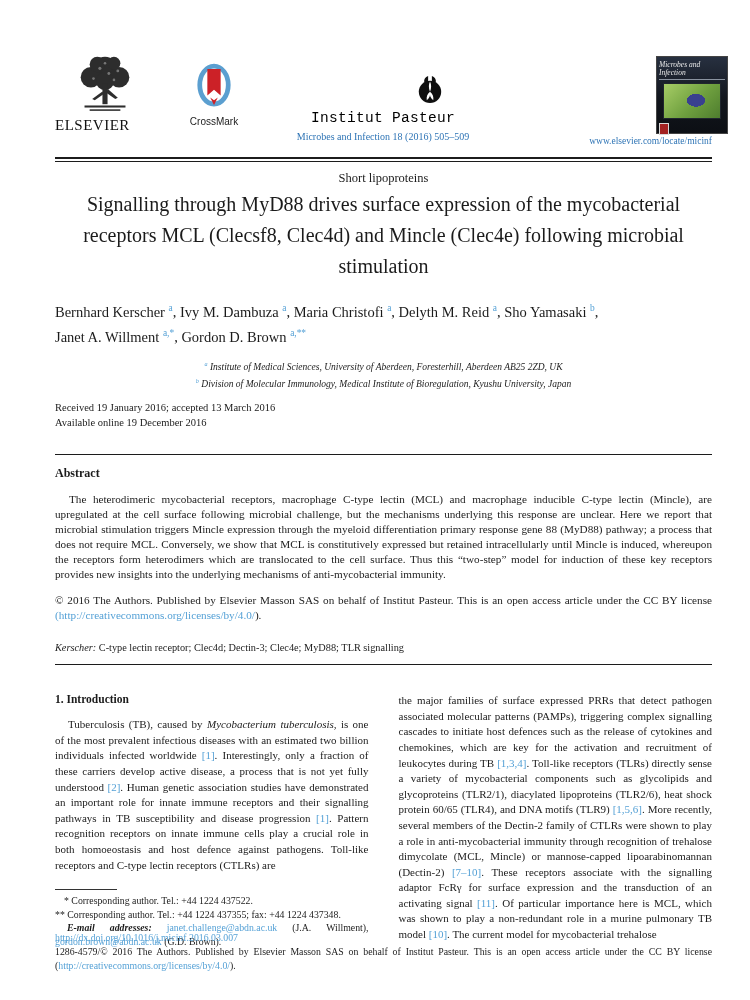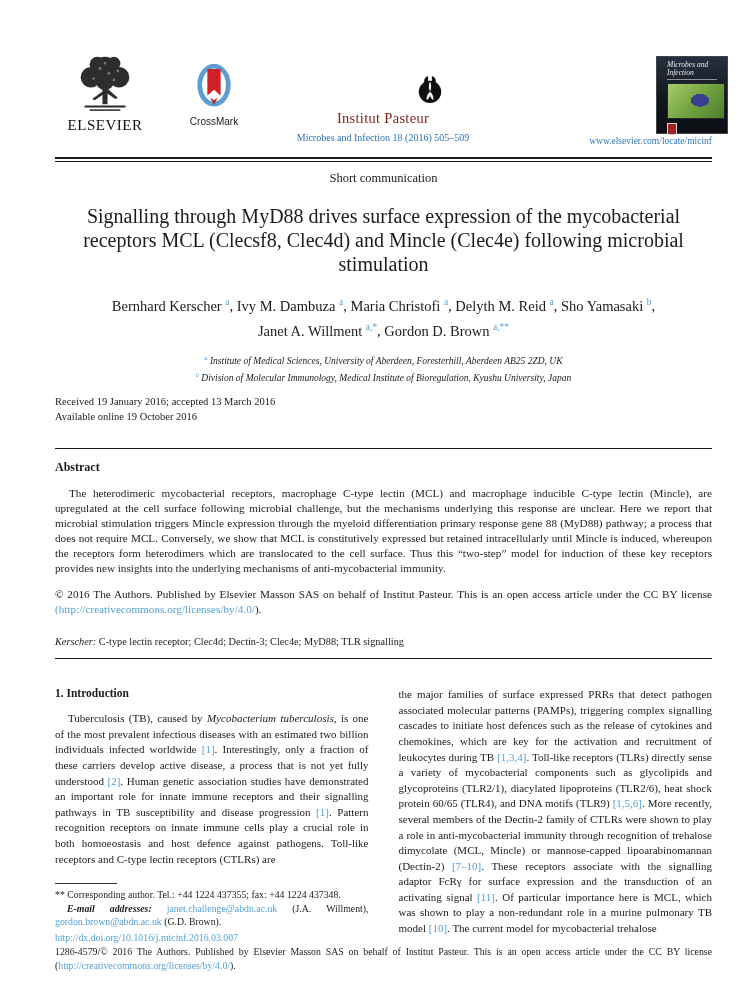--- a/index.html
+++ b/index.html
@@ -9,47 +9,47 @@
   }
   html,body{margin:0;padding:0;background:#fff;}
   .page{
     position:relative;width:750px;height:1000px;background:#fff;
     font-family:"Liberation Serif", serif;color:var(--ink);overflow:hidden;
   }
   .content{position:absolute;left:55px;top:55px;width:657px;}
 
   
   .hdr{position:relative;height:100px;}
-  .elsevier{position:absolute;left:0;top:-2px;width:100px;text-align:center;}
+  .elsevier{position:absolute;left:0;top:-2px;width:100px;}
   .elsevier svg{display:block;margin:0 auto;}
   .elsevier-word{font-size:15px;letter-spacing:0.5px;margin-top:0px;color:#111;}
   .crossmark{position:absolute;left:126px;top:6px;width:66px;text-align:center;}
   .crossmark-word{font-family:"Liberation Sans",sans-serif;font-size:10px;color:#222;margin-top:1px;}
   .pasteur{position:absolute;left:178px;top:20px;width:300px;text-align:center;}
   .pasteur-glyph{position:relative;left:47px;display:inline-block;}
-  .pasteur-word{font-family:Liberation Serif, serif;font-size:14.5px;color:#7f1d1d;margin-top:1px;letter-spacing:0.3px;}
+  .pasteur-word{font-family:Liberation Mono, monospace;font-size:14.5px;color:#000000;margin-top:1px;letter-spacing:0.3px;}
   .journal-line{font-size:10px;color:var(--blue);margin-top:5px;}
   .cover{position:absolute;left:601px;top:1px;width:72px;height:78px;
     background:linear-gradient(#273040 0%,#12161d 55%,#0c0f14 100%);
-    border:1px solid #444;box-sizing:border-box;padding:4px 10px;}
+    border:1px solid #444;box-sizing:border-box;padding:4px 2px;}
   .cover-title{font-size:7.5px;line-height:8px;color:#e9e9e9;font-style:italic;}
   .cover-rule{height:1px;background:#8a93a0;margin:2px 0 3px 0;}
   .cover-img{width:56px;height:34px;margin:1px auto 0 auto;
     background:
       radial-gradient(ellipse 13px 9px at 57% 48%, #39408f 0%, #39408f 70%, rgba(0,0,0,0) 71%),
       linear-gradient(135deg,#a7cd66 0%,#6fa03f 55%,#4e7d2e 100%);
     border:1px solid #20262e;}
   .cover-logo{width:8px;height:10px;background:#a32222;margin-top:4px;border:1px solid #d9d9d9;}
   .site-url{position:absolute;right:0;top:81px;font-size:9.5px;color:var(--blue);}
   .rule2{margin-top:2px;height:2px;border-top:2.5px solid #1c1c1c;border-bottom:1px solid #1c1c1c;}
 
   
   .arttype{text-align:center;font-size:12.5px;margin-top:9px;}
-  .title{text-align:center;font-size:20px;line-height:24px;margin:18px auto 0 auto;width:645px;}
-  .authors{text-align:center;font-size:14.5px;line-height:21px;margin-top:16px;}
+  .title{text-align:center;font-size:20px;line-height:31px;margin:3px auto 0 auto;width:645px;}
+  .authors{text-align:left;font-size:14.5px;line-height:21px;margin-top:16px;}
   .affils{text-align:center;font-style:italic;font-size:9.5px;line-height:14px;margin-top:9px;}
   .dates{text-align:left;font-size:10.5px;line-height:15px;margin-top:9px;}
   .rule1{margin-top:24px;border-top:1.5px solid #1c1c1c;}
   .abs-h{font-size:12px;font-weight:bold;margin-top:11px;}
   .abs-p{font-size:11.2px;line-height:15px;text-align:justify;margin-top:11px;text-indent:14px;}
   .abs-cc{font-size:11.2px;line-height:15px;text-align:justify;margin-top:0;}
   .keywords{font-size:10.3px;margin-top:19px;}
   .rule1b{margin-top:11px;border-top:1.5px solid #1c1c1c;}
 
   
@@ -145,54 +145,55 @@
         <div class="cover-rule"></div>
         <div class="cover-img"></div>
         <div class="cover-logo"></div>
       </div>
 
       <div class="site-url">www.elsevier.com/locate/micinf</div>
     </div>
 
     <div class="rule2"></div>
 
-    <div class="arttype">Short communication</div>
+    <div class="arttype">Short lipoproteins</div>
     <h1 class="title" style="font-weight:normal;">Signalling through MyD88 drives surface expression of the mycobacterial receptors MCL (Clecsf8, Clec4d) and Mincle (Clec4e) following microbial stimulation</h1>
 
     <div class="authors">
       <div><span>Bernhard Kerscher </span><span class="sup">a</span><span>, Ivy M. Dambuza </span><span class="sup">a</span><span>, Maria Christofi </span><span class="sup">a</span><span>, Delyth M. Reid </span><span class="sup">a</span><span>, Sho Yamasaki </span><span class="sup">b</span><span>,</span></div>
       <div><span>Janet A. Willment </span><span class="sup">a,*</span><span>, Gordon D. Brown </span><span class="sup">a,**</span></div>
     </div>
 
     <div class="affils">
       <div><span class="sup">a</span><span> Institute of Medical Sciences, University of Aberdeen, Foresterhill, Aberdeen AB25 2ZD, UK</span></div>
       <div><span class="sup">b</span><span> Division of Molecular Immunology, Medical Institute of Bioregulation, Kyushu University, Japan</span></div>
     </div>
 
     <div class="dates">
       <div>Received 19 January 2016; accepted 13 March 2016</div>
-      <div>Available online 19 October 2016</div>
+      <div>Available online 19 December 2016</div>
     </div>
 
     <div class="rule1"></div>
 
     <div class="abs-h">Abstract</div>
     <p class="abs-p">The heterodimeric mycobacterial receptors, macrophage C-type lectin (MCL) and macrophage inducible C-type lectin (Mincle), are upregulated at the cell surface following microbial challenge, but the mechanisms underlying this response are unclear. Here we report that microbial stimulation triggers Mincle expression through the myeloid differentiation primary response gene 88 (MyD88) pathway; a process that does not require MCL. Conversely, we show that MCL is constitutively expressed but retained intracellularly until Mincle is induced, whereupon the receptors form heterodimers which are translocated to the cell surface. Thus this “two-step” model for induction of these key receptors provides new insights into the underlying mechanisms of anti-mycobacterial immunity.</p>
     <p class="abs-cc"><span>© 2016 The Authors. Published by Elsevier Masson SAS on behalf of Institut Pasteur. This is an open access article under the CC BY license </span><span class="lk">(http://creativecommons.org/licenses/by/4.0/</span><span>).</span></p>
     <div class="keywords"><span class="it">Kerscher:</span><span> C-type lectin receptor; Clec4d; Dectin-3; Clec4e; MyD88; TLR signalling</span></div>
 
     <div class="rule1b"></div>
 
     <div class="cols">
       <div class="col">
         <div class="sec-h">1. Introduction</div>
         <p class="body-p indent"><span>Tuberculosis (TB), caused by </span><span class="it">Mycobacterium tuberculosis</span><span>, is one of the most prevalent infectious diseases with an estimated two billion individuals infected worldwide </span><span class="c">[1]</span><span>. Interestingly, only a fraction of these carriers develop active disease, a process that is not yet fully understood </span><span class="c">[2]</span><span>. Human genetic association studies have demonstrated an important role for innate immune receptors and their signalling pathways in TB susceptibility and disease progression </span><span class="c">[1]</span><span>. Pattern recognition receptors on innate immune cells play a crucial role in both homoeostasis and host defence against pathogens. Toll-like receptors and C-type lectin receptors (CTLRs) are</span></p>
 
         <div class="fnblock">
           <div class="fnrule"></div>
+          <div class="fn fn1">* Corresponding author. Tel.: +44 1224 437522.</div>
           <div class="fn">** Corresponding author. Tel.: +44 1224 437355; fax: +44 1224 437348.</div>
           <div class="fn fn3"><span class="bi">E-mail addresses: </span><span class="lk">janet.challenge@abdn.ac.uk</span><span> (J.A. Willment), </span><span class="lk">gordon.brown@abdn.ac.uk</span><span> (G.D. Brown).</span></div>
         </div>
       </div>
 
       <div class="col">
         <p class="body-p" style="margin-top:0;"><span>the major families of surface expressed PRRs that detect pathogen associated molecular patterns (PAMPs), triggering complex signalling cascades to initiate host defences such as the release of cytokines and chemokines, which are key for the activation and recruitment of leukocytes during TB </span><span class="c">[1,3,4]</span><span>. Toll-like receptors (TLRs) directly sense a variety of mycobacterial components such as glycolipids and glycoproteins (TLR2/1), diacylated lipoproteins (TLR2/6), heat shock protein 60/65 (TLR4), and DNA motifs (TLR9) </span><span class="c">[1,5,6]</span><span>. More recently, several members of the Dectin-2 family of CTLRs were shown to play a role in anti-mycobacterial immunity through recognition of trehalose dimycolate (MCL, Mincle) or mannose-capped lipoarabinomannan (Dectin-2) </span><span class="c">[7–10]</span><span>. These receptors associate with the signalling adaptor FcRγ for surface expression and the transduction of an activating signal </span><span class="c">[11]</span><span>. Of particular importance here is MCL, which was shown to play a non-redundant role in a murine pulmonary TB model </span><span class="c">[10]</span><span>. The current model for mycobacterial trehalose</span></p>
       </div>
     </div>
   </div>

